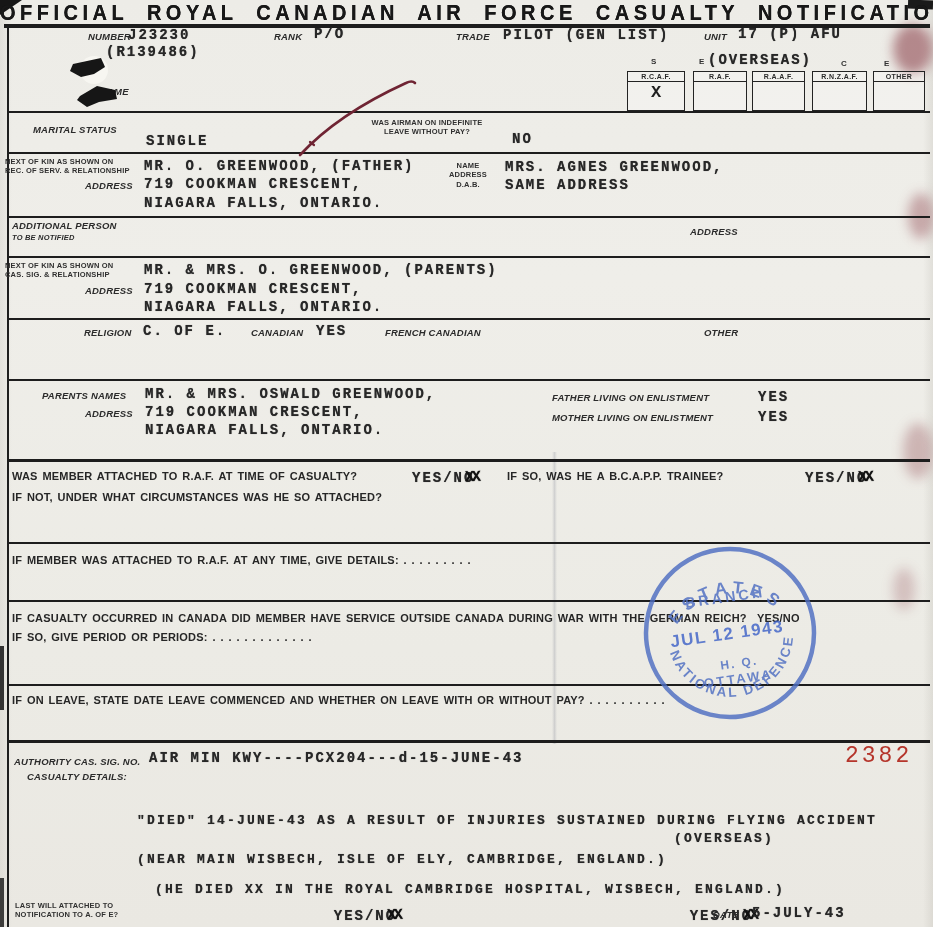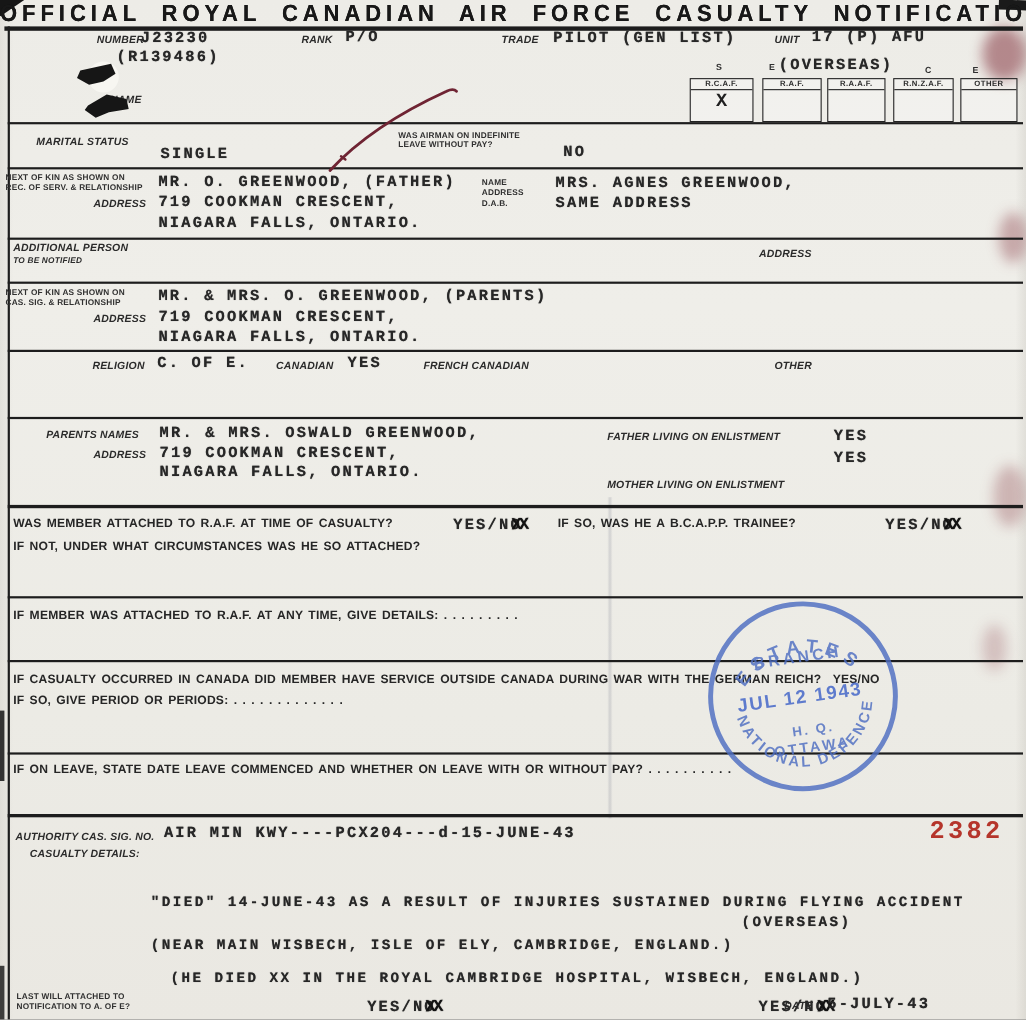--- a/index.html
+++ b/index.html
@@ -15,31 +15,31 @@
     text-shadow:0 0 .5px #111;}
   .hr{position:absolute;background:#1d1d1d;}
   .vl{position:absolute;background:#1d1d1d;}
   .lbl{font-size:8px;font-weight:700;color:#303030;letter-spacing:.2px;line-height:1.2;}
   .lbl9{font-size:9.5px;font-weight:700;color:#2b2b2b;letter-spacing:.2px;font-style:italic;}
   .q{font-size:11px;font-weight:700;color:#262626;letter-spacing:.2px;word-spacing:1.5px;}
   .typed{font-family:"Liberation Mono",monospace;font-weight:700;font-size:14px;
     letter-spacing:2px;color:#272727;text-shadow:0 0 .7px rgba(25,25,25,.75);}
   .typedsm{font-family:"Liberation Mono",monospace;font-weight:700;font-size:13px;
     letter-spacing:2.2px;color:#262626;text-shadow:0 0 .7px rgba(25,25,25,.7);}
-  .rt{text-align:left;white-space:normal;}
+  .rt{text-align:center;white-space:normal;}
   .box{position:absolute;border:1.6px solid #232323;background:rgba(255,255,255,.25);}
   .box .blab{display:block;text-align:center;font-size:7px;font-weight:700;
     letter-spacing:.4px;border-bottom:1.4px solid #232323;padding:1px 0 1px;color:#2b2b2b;}
   .box .bmark{display:block;text-align:center;font-family:"Liberation Mono",monospace;
     font-weight:700;font-size:17px;color:#1f1f1f;line-height:22px;}
   .ynwrap{position:relative;display:inline-block;}
   .strike{position:absolute;right:-5px;top:-1px;font-family:"Liberation Mono",monospace;
     font-weight:700;font-size:15px;letter-spacing:-2px;color:#121212;transform:rotate(-2deg);
     text-shadow:0 0 1px #111;}
-  .refnum{font-family:"Liberation Mono",monospace;font-weight:700;font-size:23px;
+  .refnum{font-family:"Liberation Mono",monospace;font-weight:400;font-size:23px;
     letter-spacing:3px;color:#b5352b;}
   .smudge{position:absolute;border-radius:50%;filter:blur(6px);}
   .crease{position:absolute;left:552px;top:452px;width:5px;height:292px;
     background:linear-gradient(90deg,transparent,rgba(80,85,110,.18),transparent);}
   svg text{font-family:"Liberation Sans",sans-serif;}
 </style>
 </head>
 <body>
 
 <div class="page">
@@ -176,21 +176,21 @@
   <div class="pos lbl9" style="left:704px;top:327px;">OTHER</div>
 
   
   <div class="pos lbl9" style="left:42px;top:390px;">PARENTS NAMES</div>
   <div class="pos typed" style="left:145px;top:386px;">MR. &amp; MRS. OSWALD GREENWOOD,</div>
   <div class="pos lbl9" style="left:85px;top:408px;">ADDRESS</div>
   <div class="pos typed" style="left:145px;top:404px;">719 COOKMAN CRESCENT,</div>
   <div class="pos typed" style="left:145px;top:422px;">NIAGARA FALLS, ONTARIO.</div>
   <div class="pos lbl9" style="left:552px;top:392px;">FATHER LIVING ON ENLISTMENT</div>
   <div class="pos typed" style="left:758px;top:389px;">YES</div>
-  <div class="pos lbl9" style="left:552px;top:412px;margin-top:24px;">MOTHER LIVING ON ENLISTMENT</div>
+  <div class="pos lbl9" style="left:552px;top:412px;">MOTHER LIVING ON ENLISTMENT</div>
   <div class="pos typed" style="left:758px;top:409px;">YES</div>
 
   
   <div class="pos q" style="left:12px;top:470px;">WAS MEMBER ATTACHED TO R.A.F. AT TIME OF CASUALTY?</div>
   <div class="pos typed ynwrap" style="left:412px;top:468px;">
     <span>YES/NO</span>
     <span class="strike">XX</span>
   </div>
   <div class="pos q" style="left:507px;top:470px;">IF SO, WAS HE A B.C.A.P.P. TRAINEE?</div>
   <div class="pos typed ynwrap" style="left:738px;top:468px;">

